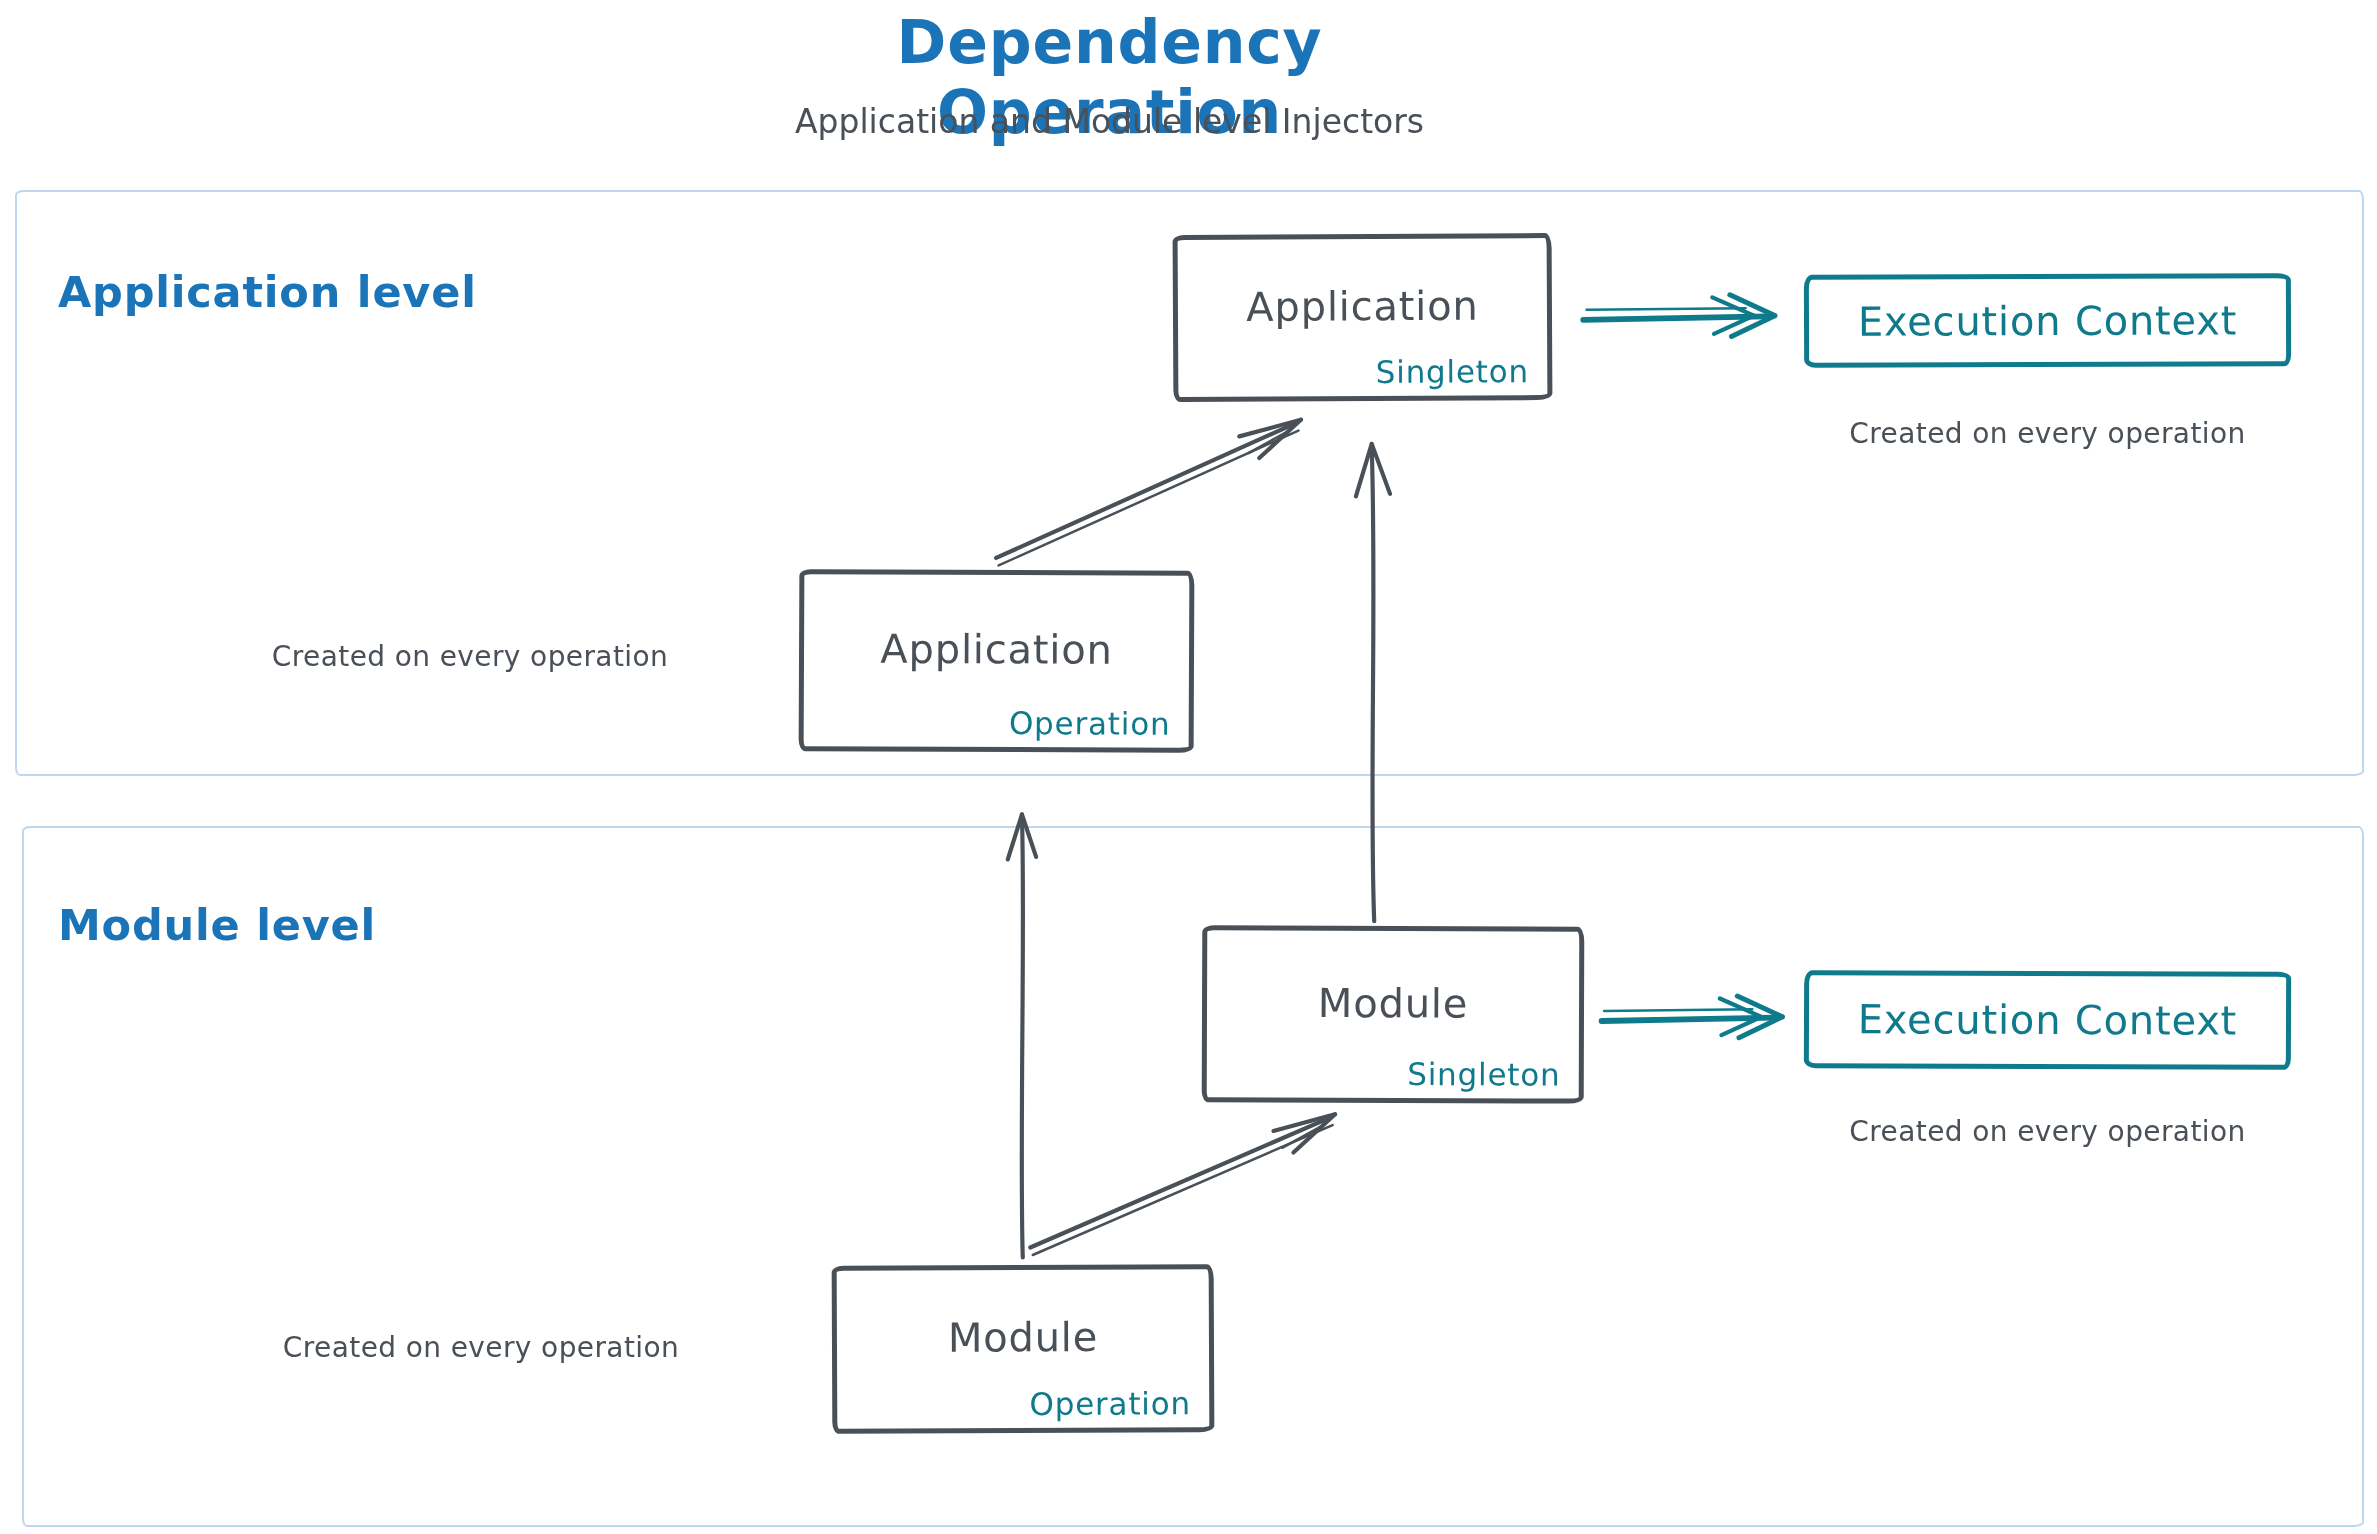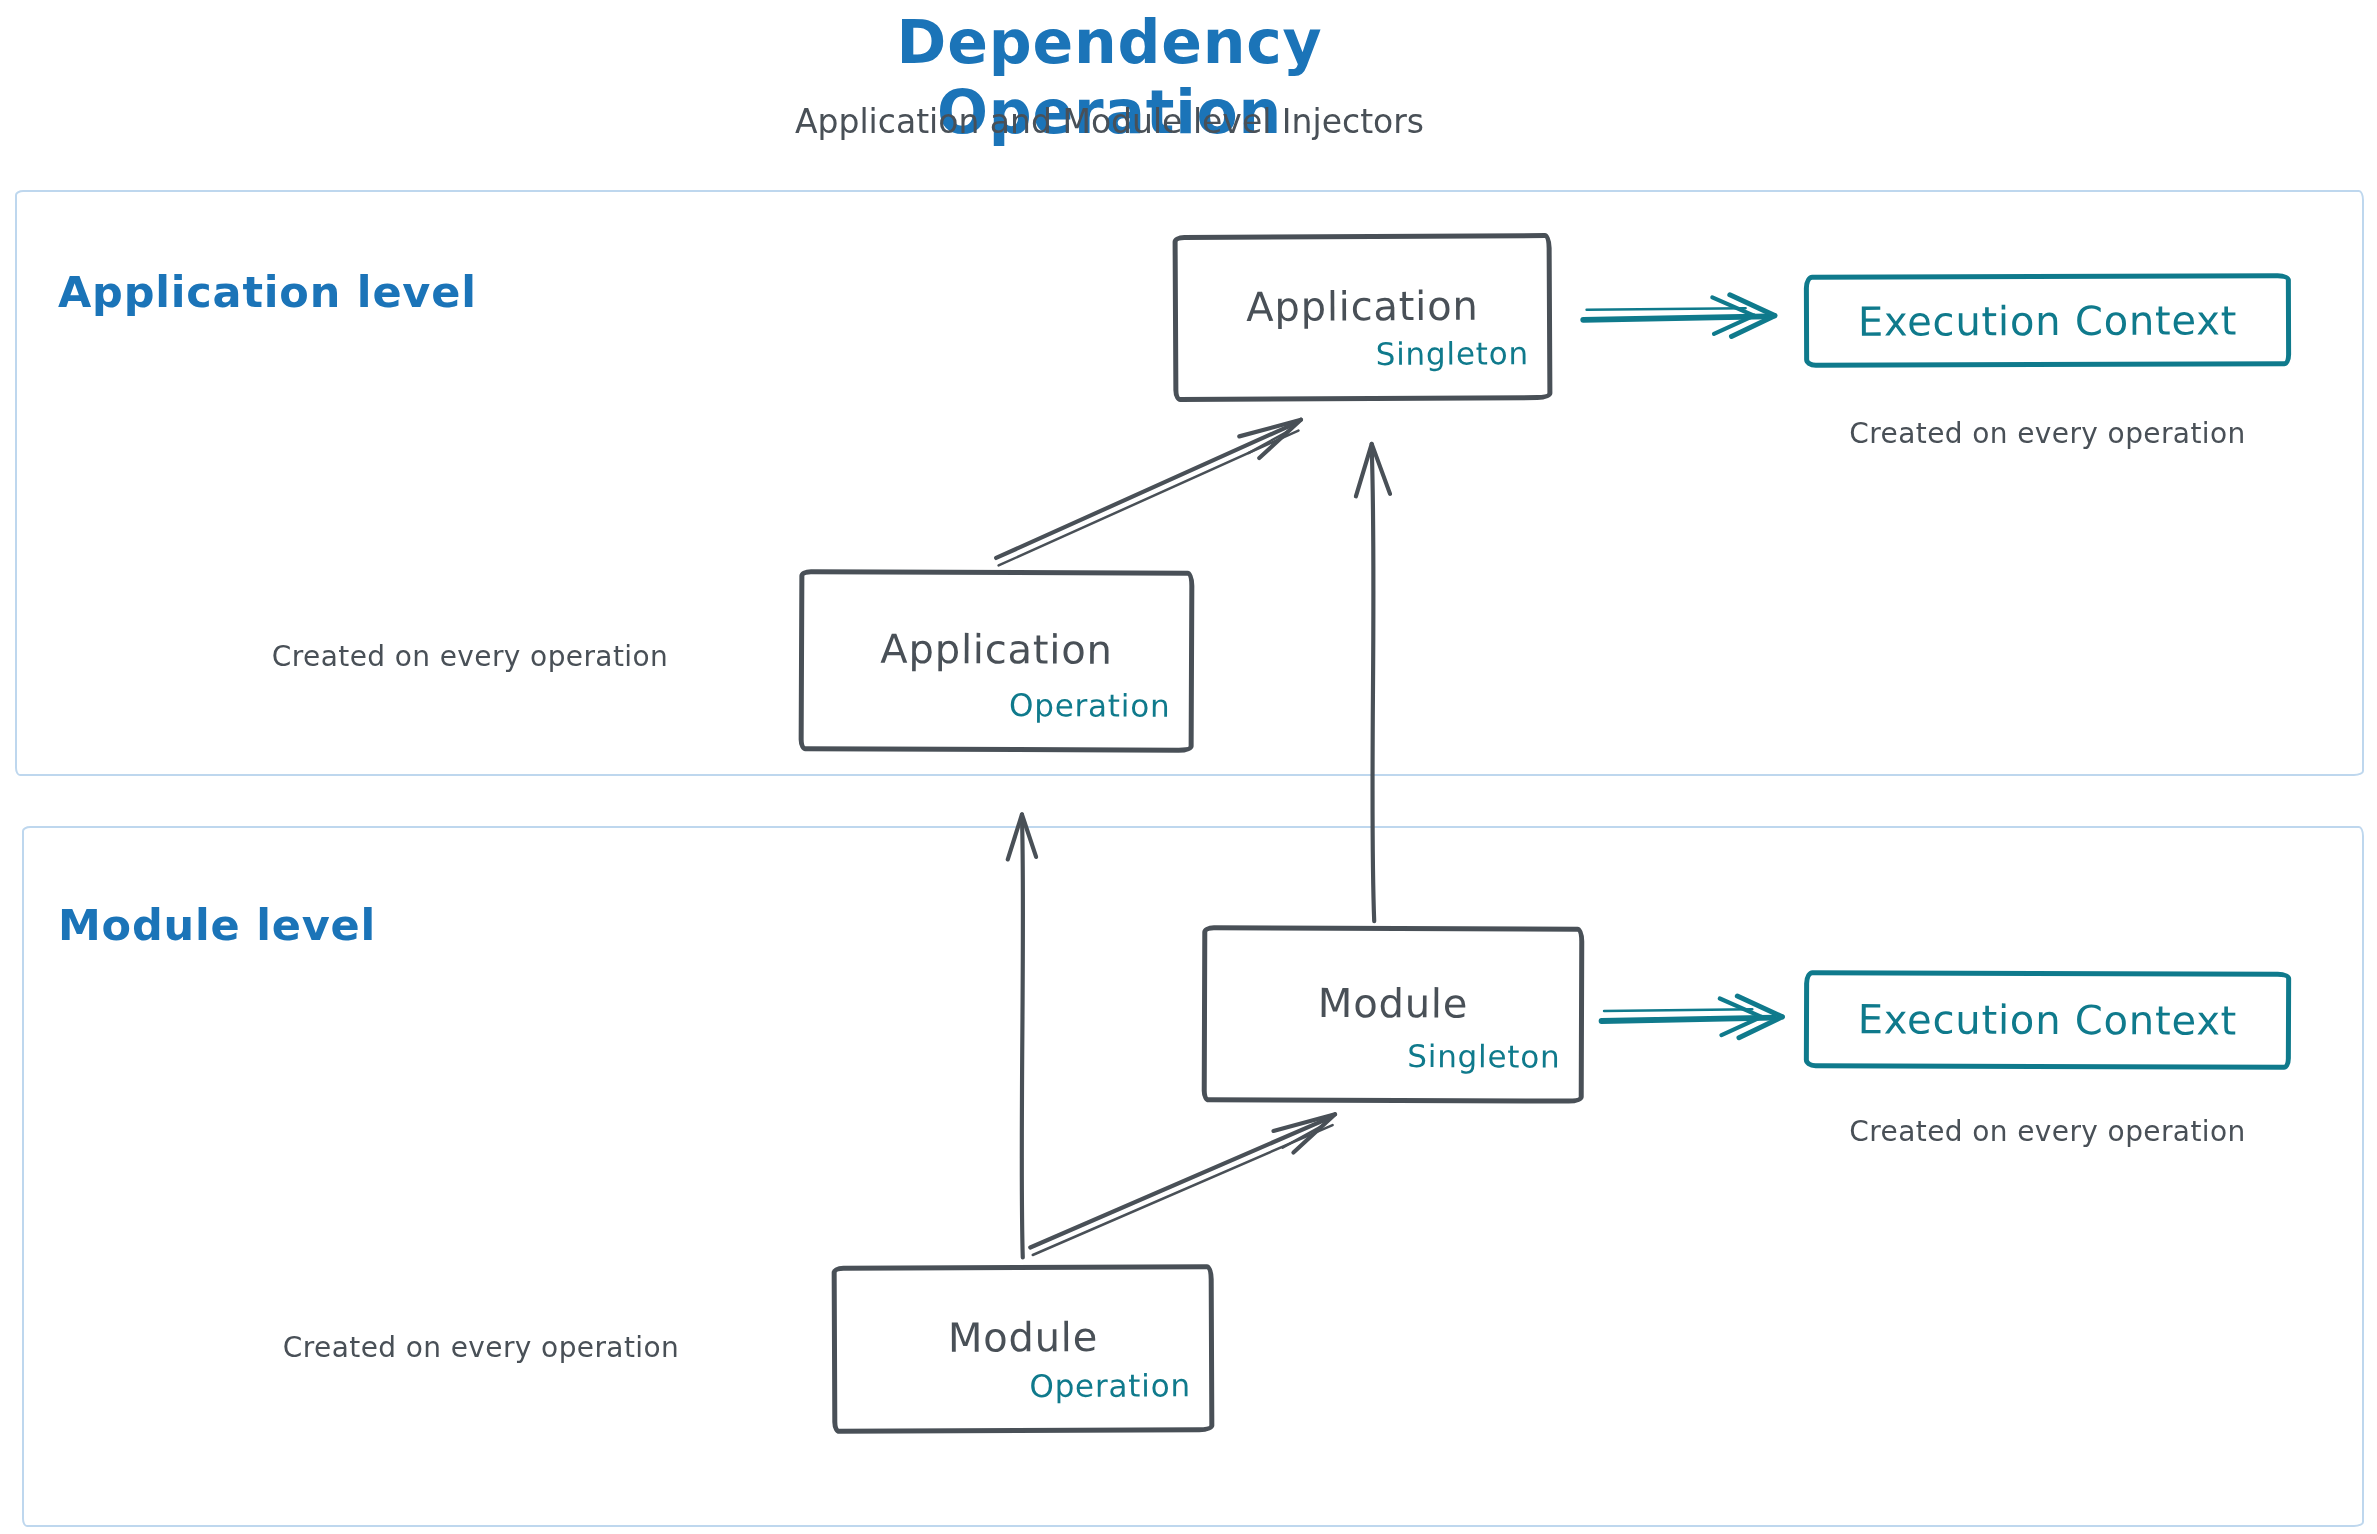--- a/index.html
+++ b/index.html
@@ -58,21 +58,21 @@
     border:5px solid var(--ink);
     border-radius:11.7px 6.7px 15px 6.7px / 6.7px 15px 6.7px 11.7px;
     display:flex;align-items:center;justify-content:center;
     z-index:3;
   }
   .node .node-title{
     font-size:40px;color:var(--ink);letter-spacing:0.8px;
     transform:translateY(-11.7px);
   }
   .node .node-scope{
-    position:absolute;right:18.3px;bottom:24px;
+    position:absolute;right:18.3px;bottom:6px;
     font-size:31px;color:var(--teal);letter-spacing:0.8px;
   }
   #app-singleton{left:1173px;top:234px;width:379px;height:167px;transform:rotate(-0.3deg);}
   #app-operation{left:799px;top:570px;width:395px;height:182px;transform:rotate(0.25deg);}
   #module-singleton{left:1202px;top:926px;width:382px;height:177px;transform:rotate(0.2deg);}
   #module-operation{left:832px;top:1265px;width:382px;height:168px;transform:rotate(-0.25deg);}
 
   .ec-node{
     position:absolute;
     background:#fff;

